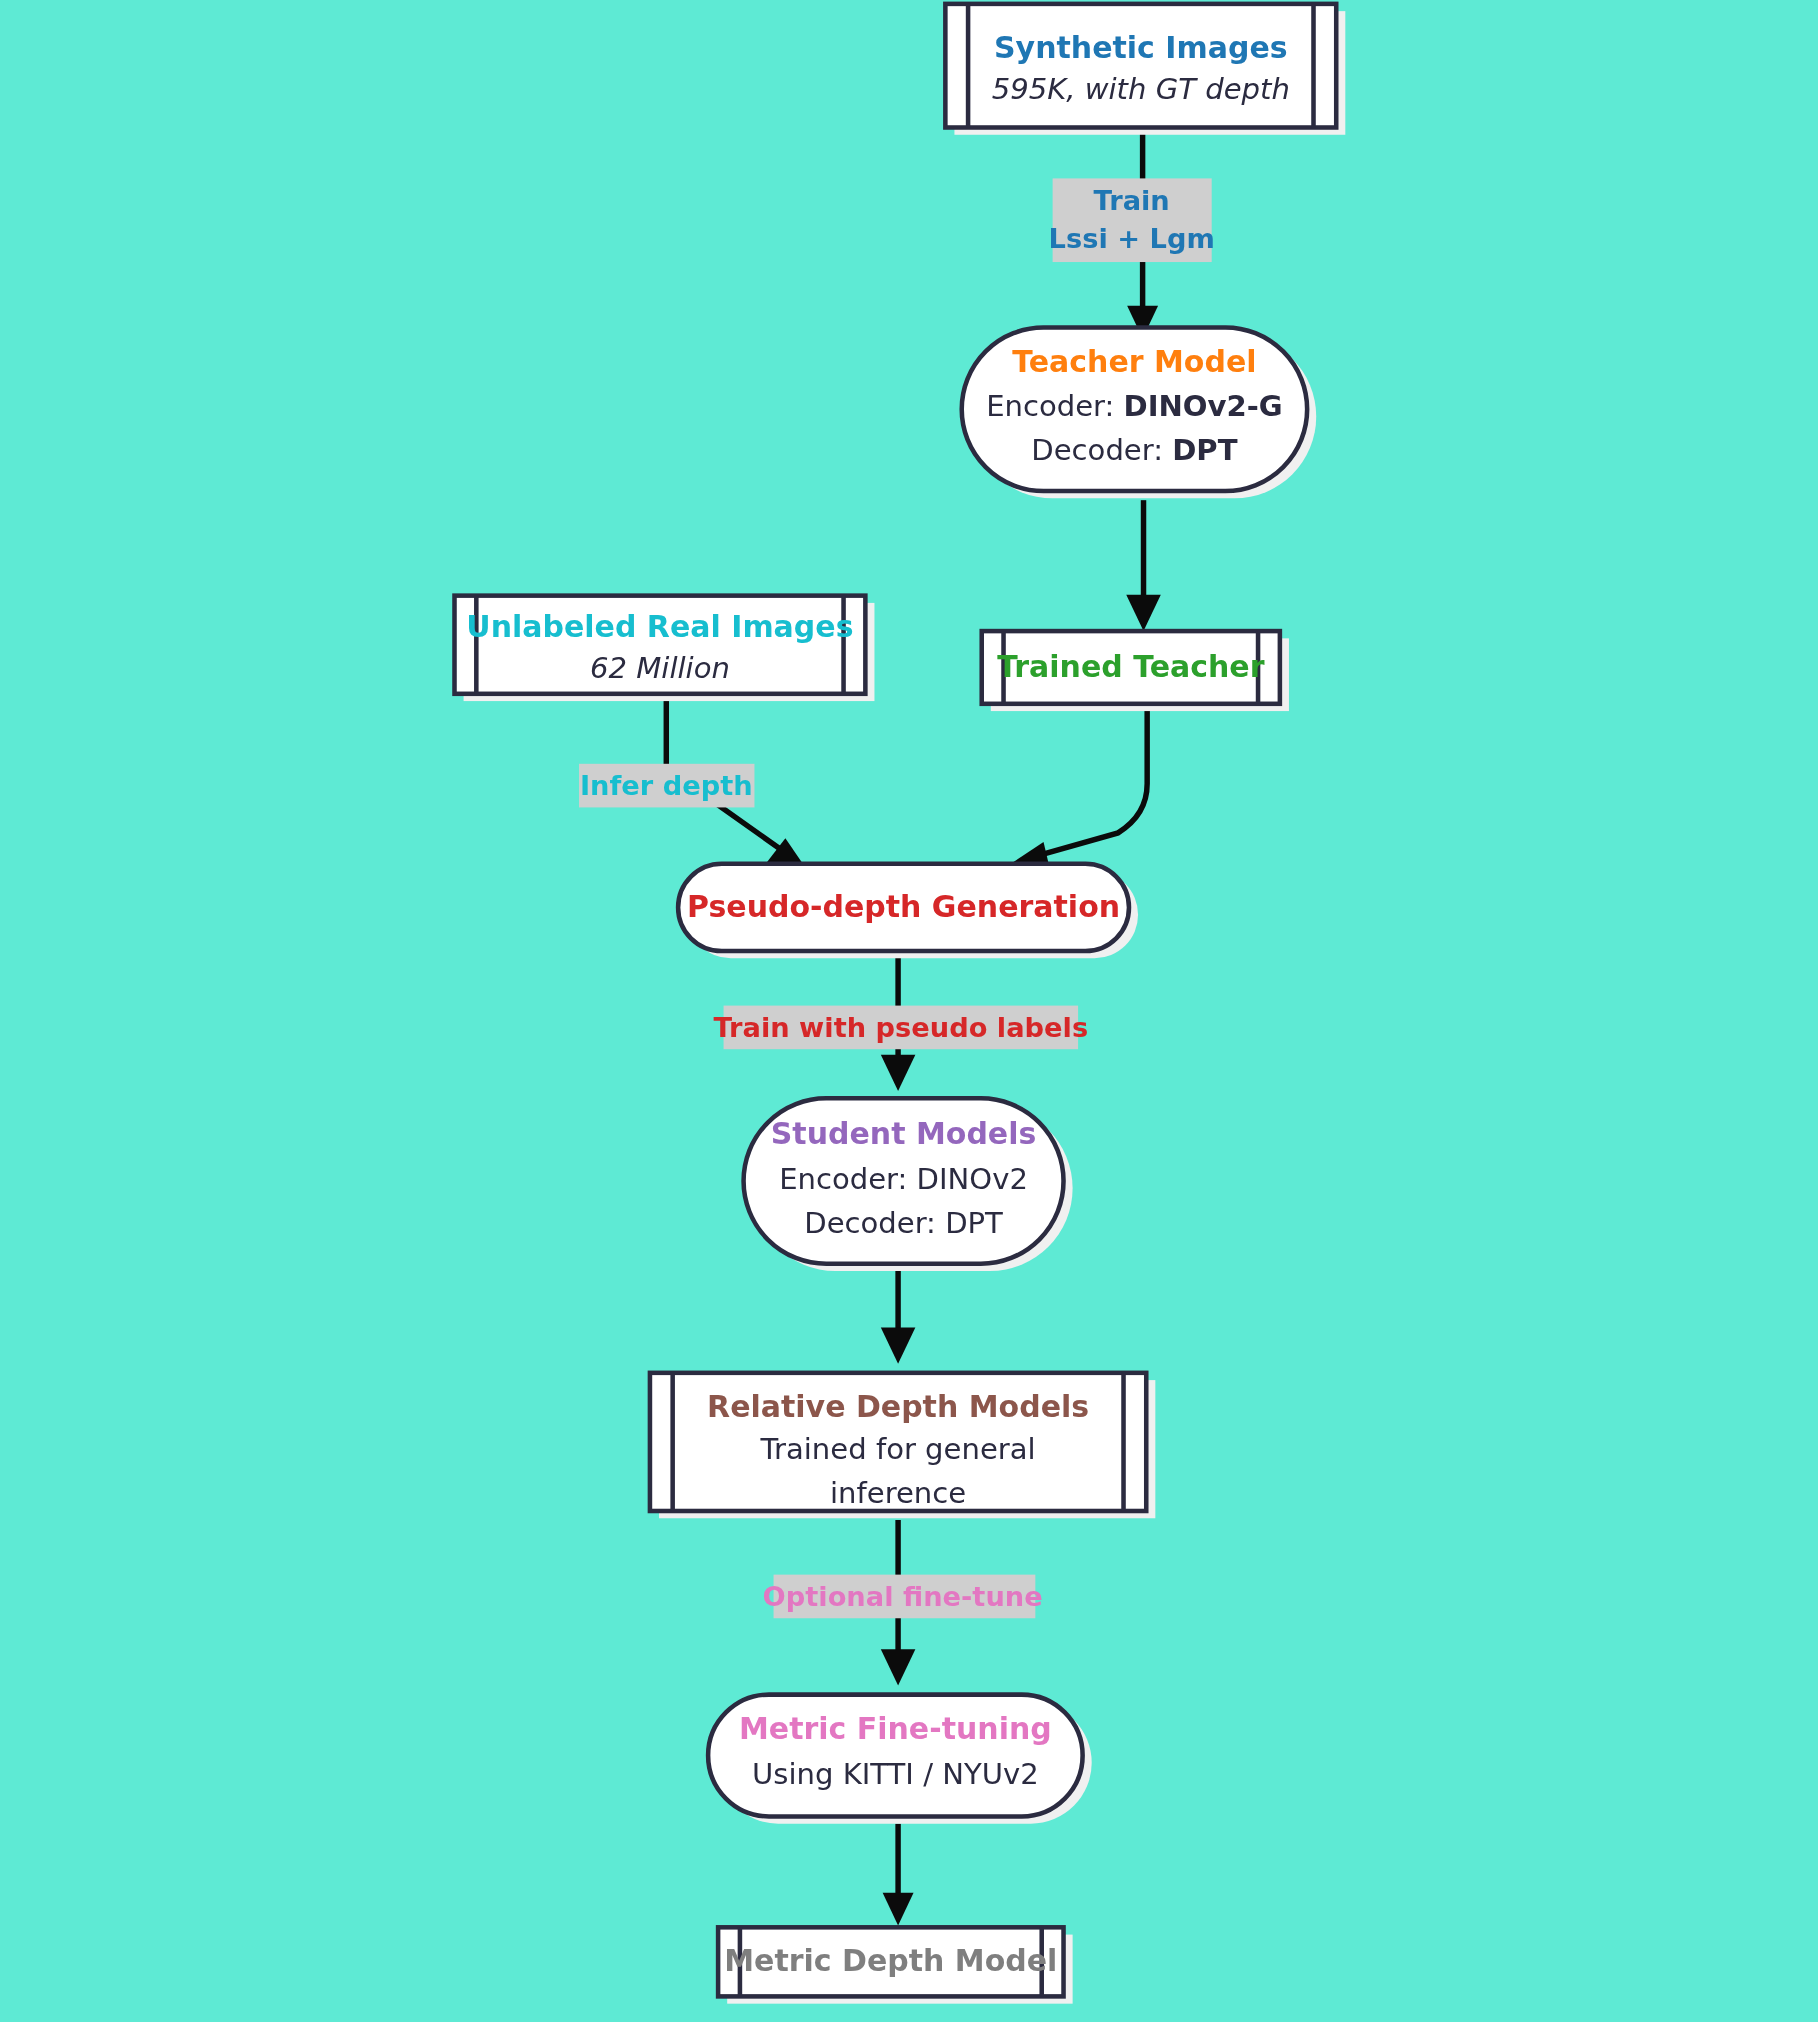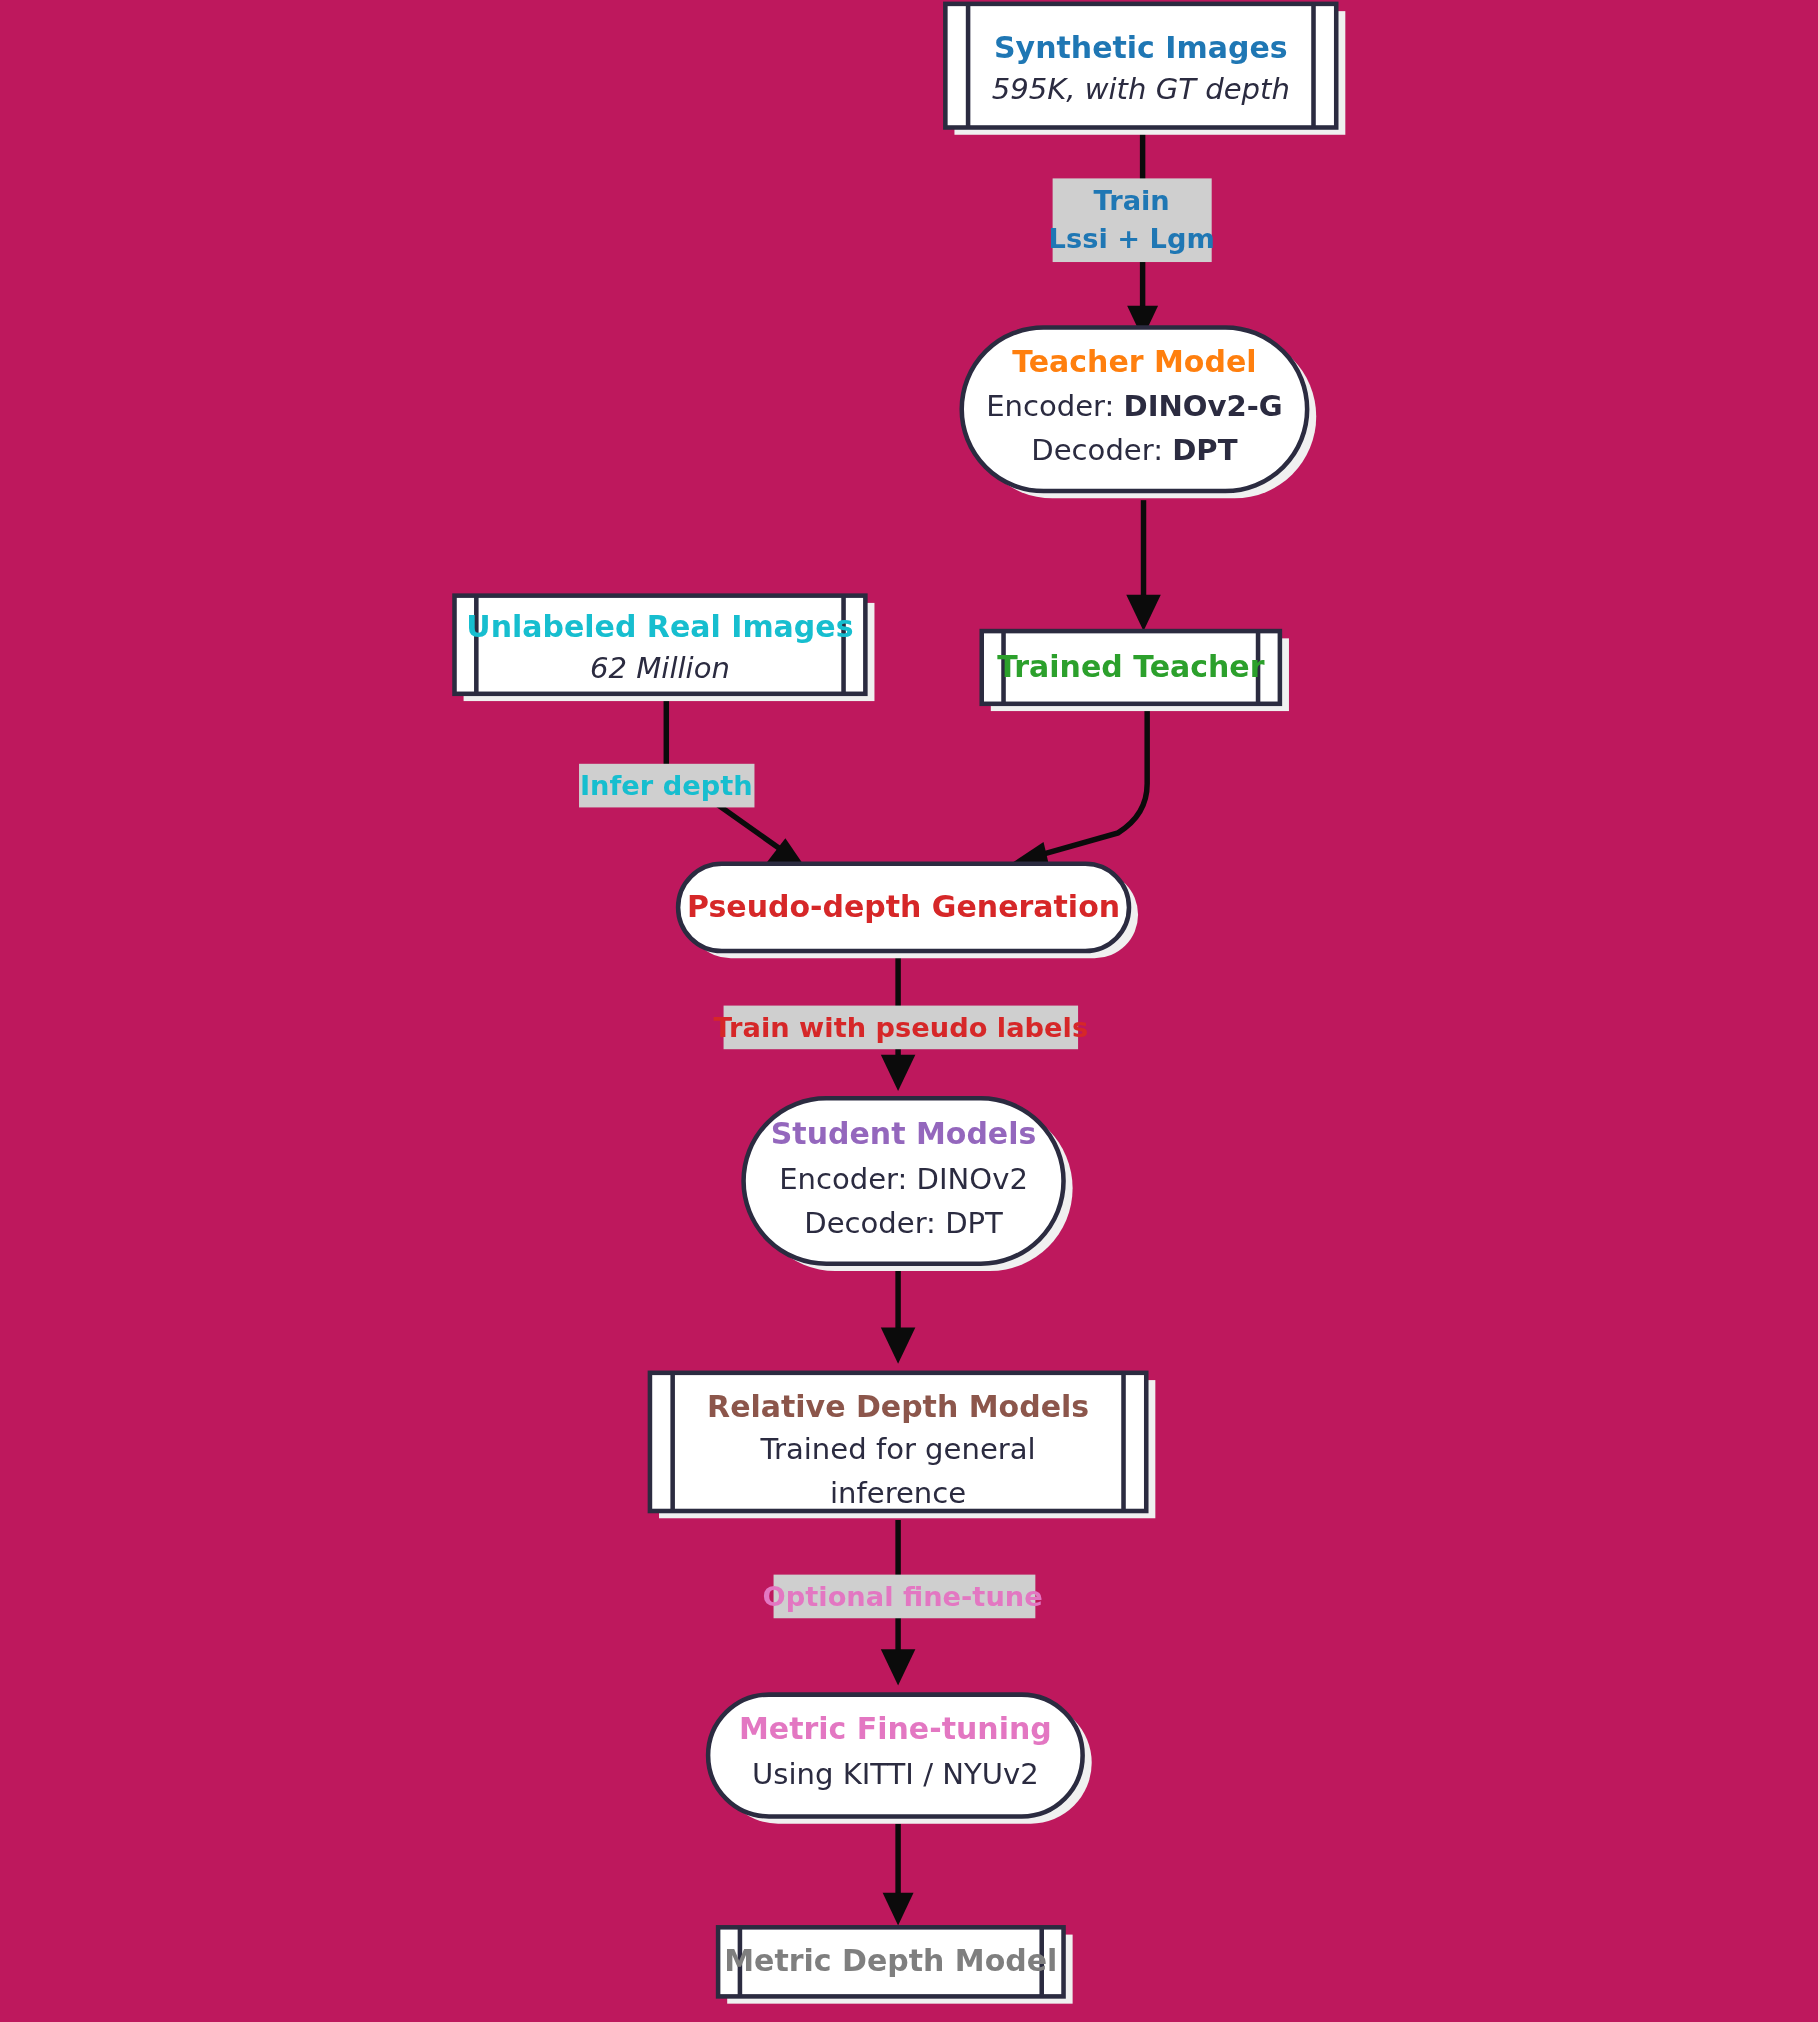--- a/index.html
+++ b/index.html
@@ -4,21 +4,21 @@
 <style>
   html, body {
     margin: 0;
     padding: 0;
     background: #ffffff;
   }
   #canvas {
     position: relative;
     width: 1818px;
     height: 2023px;
-    background: #be185d;
+    background: #5eead4;
     font-family: "DejaVu Sans", sans-serif;
   }
   svg#flow {
     position: absolute;
     inset: 0;
     width: 1818px;
     height: 2023px;
     display: block;
   }
   .node-shape {

